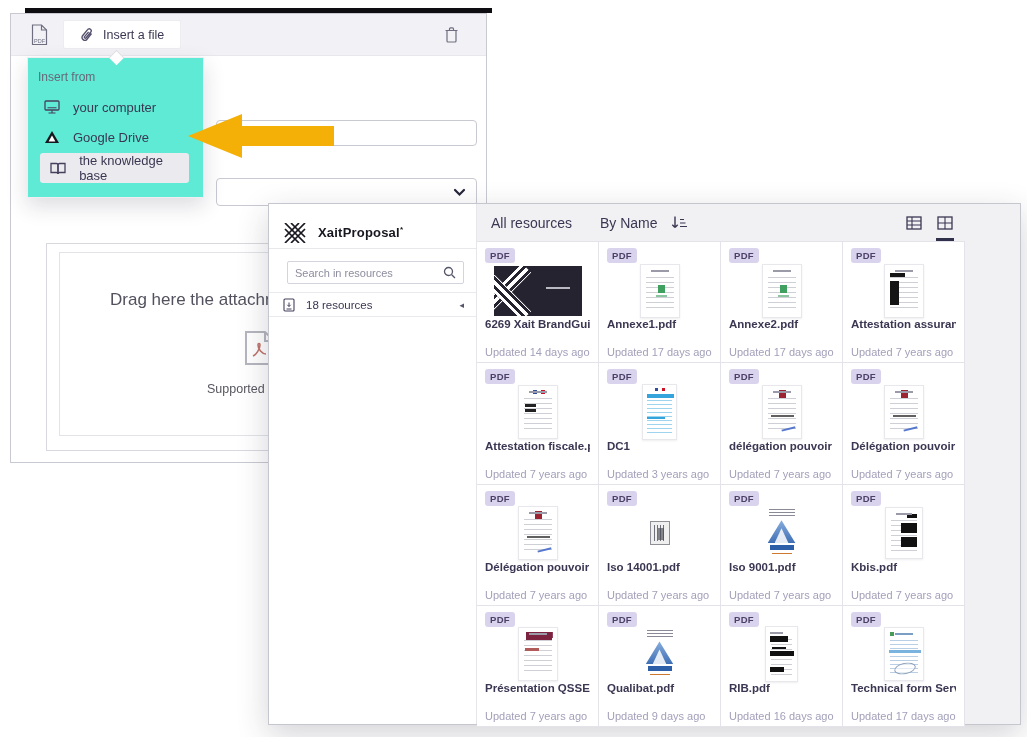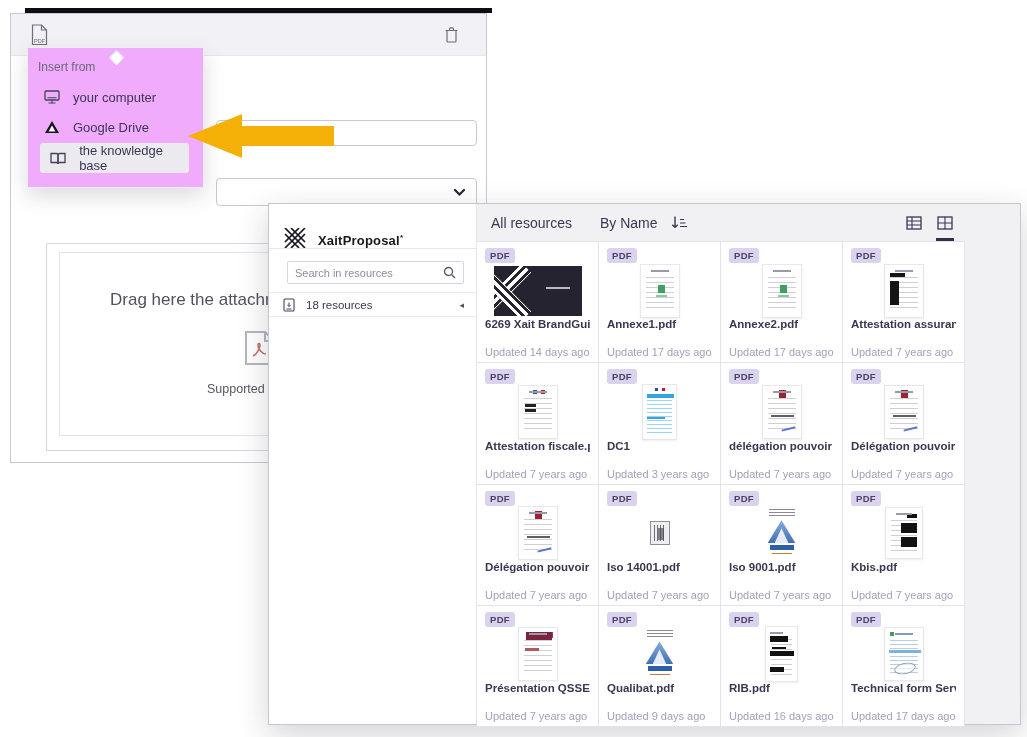--- a/index.html
+++ b/index.html
@@ -25,35 +25,35 @@
 
   .dropzone-outer { position:absolute; left:35px; top:229px; width:425px; height:208px; border:1px solid #d8d8de; background:#fff; }
   .dropzone-inner { position:absolute; left:12px; top:8px; right:12px; bottom:14px; border:1px solid #e2e2e8; }
   .drag-text { position:absolute; left:63px; top:46px; font-size:17px; color:#52525e; white-space:nowrap; }
   .adobe-icon { position:absolute; left:196px; top:86px; }
   .supported-text { position:absolute; left:160px; top:138px; font-size:12.5px; color:#57575f; white-space:nowrap; }
 
   
   .menu-caret { position:absolute; left:111px; top:52px; width:11px; height:11px; background:#fff;
                 border-left:1px solid #dddde4; border-top:1px solid #dddde4; transform:rotate(45deg); z-index:6; }
-  .menu { position:absolute; left:27px; top:47px; width:177px; height:141px; background:#f0abfc; z-index:5;
+  .menu { position:absolute; left:27px; top:57px; width:177px; height:141px; background:#5eead4; z-index:5;
           border:1px solid #ededf2; box-shadow:0 8px 20px rgba(40,40,70,.16); }
   .menu-title { margin:12px 0 8px 10px; font-size:12px; color:#68687a; }
   .menu-item { position:relative; height:30px; display:flex; align-items:center; gap:13px; padding-left:15px;
                font-size:13px; color:#3B3752; cursor:pointer; }
   .menu-item.hl { background:#ebebef; border-radius:3px; margin:1px 14px 1px 12px; padding-left:10px; }
   .menu-item .mi { width:17px; display:flex; justify-content:center; }
 
   .big-arrow { position:absolute; left:188px; top:112px; z-index:6; }
 
   
   .modal { position:absolute; left:268px; top:203px; width:753px; height:522px; background:#fff; z-index:10;
            border:1px solid #c6c6cf; box-shadow:0 10px 30px rgba(40,40,60,.20); display:flex; }
   .kb-sidebar { width:207px; background:#fff; position:relative; flex:none; }
-  .kb-logo { display:flex; align-items:flex-end; gap:12px; padding:13px 0 0 15px; height:44px; }
+  .kb-logo { display:flex; align-items:center; gap:12px; padding:13px 0 0 15px; height:44px; }
   .kb-logo-text { font-size:13px; font-weight:bold; letter-spacing:.2px; color:#17171f; }
   .kb-logo-text sup { font-size:8px; }
   .kb-row { display:flex; align-items:center; gap:13px; padding-left:16px; height:36px; font-size:13px; font-weight:bold; color:#3B3752; cursor:pointer; }
   .kb-divider { height:1px; background:#e8e8ec; }
   .kb-search { margin:12px 12px 8px 18px; height:23px; border:1px solid #d4d4dc; border-radius:2px; display:flex; align-items:center; padding:0 7px; gap:6px; }
   .kb-search input { flex:1; border:0; outline:0; font-size:11px; color:#3B3752; font-family:inherit; background:transparent; }
   .kb-search input::placeholder { color:#8d8da0; }
   .res-row { height:25px; border-top:1px solid #e9e9ee; border-bottom:1px solid #e9e9ee; display:flex; align-items:center; gap:11px; padding:0 12px 0 14px; font-size:11.5px; color:#3B3752; cursor:pointer; }
   .res-collapse { margin-left:auto; font-size:9px; color:#55556a; }
   .show-tags { padding:12px 0 0 14px; font-size:11.5px; color:#44445a; cursor:pointer; }
@@ -164,20 +164,28 @@
 
   <div class="panel">
     <div class="panel-header">
       <span class="pdf-chip-icon">
         <svg width="18" height="22" viewBox="0 0 18 22" fill="none" stroke="#6e6e80" stroke-width="1.2">
           <path d="M1.5 1h9l5 5v14.5h-14z"></path>
             <path d="M10.5 1v5h5"></path>
           <text x="3" y="19" font-size="5.5" stroke="none" fill="#6e6e80" font-family="Liberation Sans, sans-serif">PDF</text>
         </svg>
       </span>
+      <button class="insert-btn">
+        <span>
+          <svg width="14" height="15" viewBox="0 0 14 15" fill="none" stroke="#56516e" stroke-width="1.4">
+            <path d="M11.5 6.5 L6.8 12.6 a2.9 2.9 0 0 1 -4.4 -3.6 L7.6 2.6 a2 2 0 0 1 3.2 2.4 L6.2 10.8 a1 1 0 0 1 -1.6 -1.2 L8.6 4.9"></path>
+          </svg>
+        </span>
+        <span>Insert a file</span>
+      </button>
       <span class="trash-btn">
         <svg width="15" height="17" viewBox="0 0 15 17" fill="none" stroke="#6e6e80" stroke-width="1.2">
           <path d="M3 4.5h9v10.5a1 1 0 0 1 -1 1h-7a1 1 0 0 1 -1 -1z"></path>
           <path d="M1.5 4.5h12M5.5 4.5v-1.6a1 1 0 0 1 1 -1h2a1 1 0 0 1 1 1v1.6"></path>
         </svg>
       </span>
     </div>
 
     <input class="field-input" value="" style="">
     <div class="field-select">

